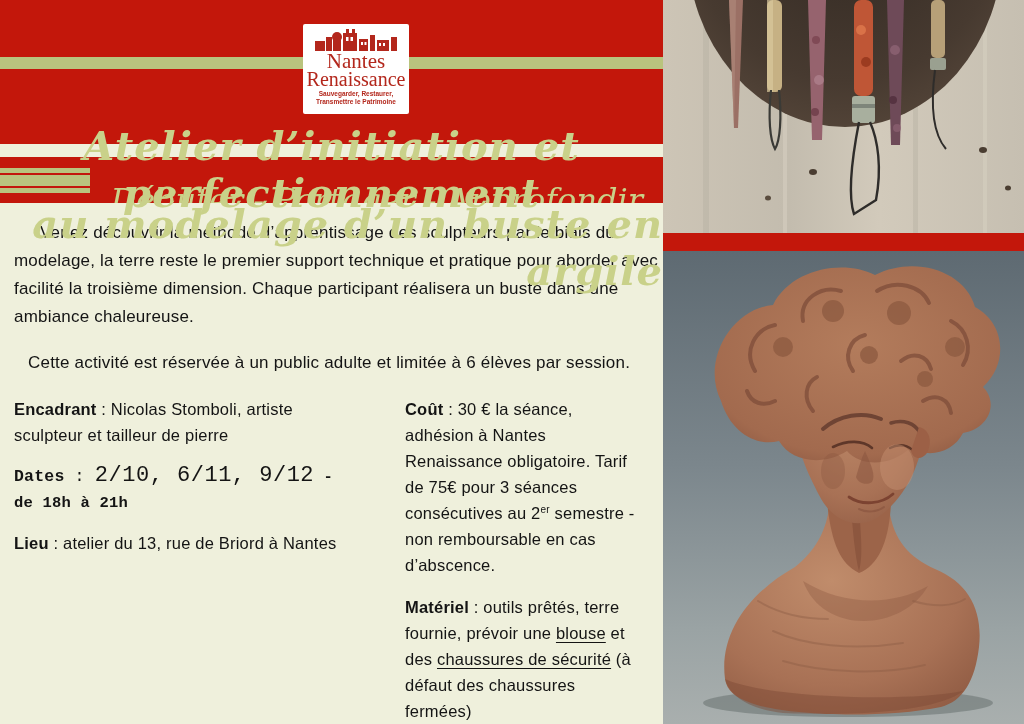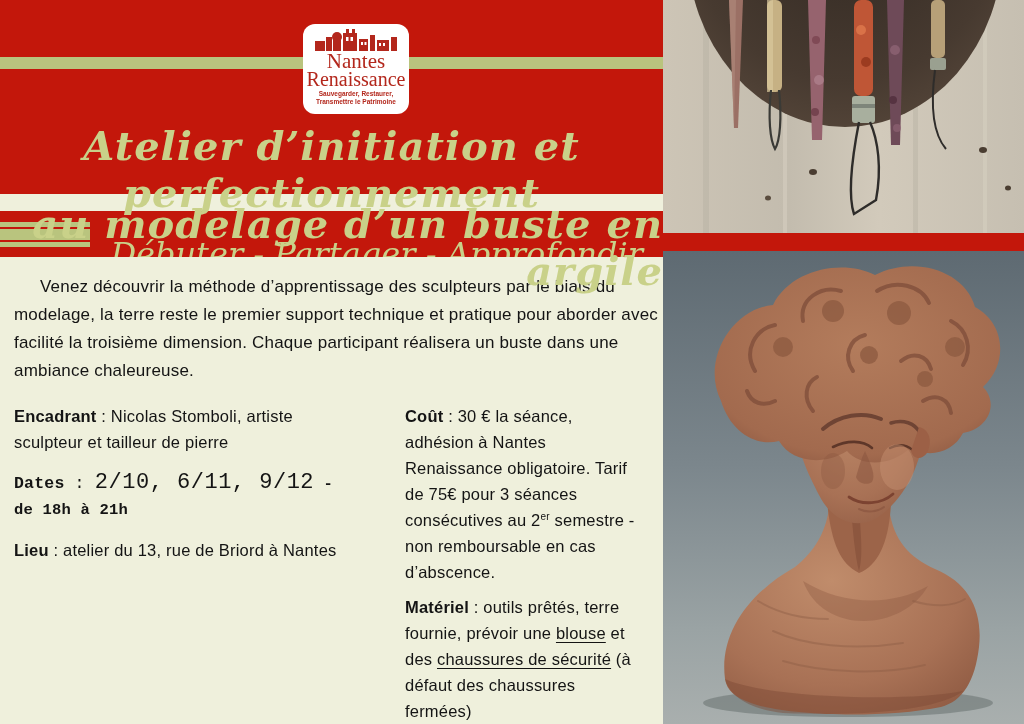--- a/index.html
+++ b/index.html
@@ -8,21 +8,21 @@
 
   .page { width:1024px; height:724px; display:flex; position:relative; }
 
   
   .left-col { width:663px; height:724px; display:flex; flex-direction:column; }
 
   .header-red { position:relative; height:262px; background:#c3170b; }
   .top-stripe { position:absolute; left:0; top:57px; width:100%; height:12px; background:#b9c47e; }
 
   .logo-box { position:absolute; left:303px; top:24px; width:106px; height:90px;
-              background:#ffffff; border-radius:12px; display:flex; flex-direction:column;
+              background:#ffffff; border-radius:2px; display:flex; flex-direction:column;
               align-items:center; padding-top:3px; z-index:2; }
   .logo-sky { width:86px; height:24px; }
   .logo-name1 { font-family:"Liberation Serif", serif; color:#b3271c; font-size:21px; line-height:20px; }
   .logo-name2 { font-family:"Liberation Serif", serif; color:#b3271c; font-size:20px; line-height:16px; }
   .logo-tagline { margin-top:3px; color:#b3271c; font-size:6.5px; font-weight:bold; text-align:center; line-height:8px; }
 
   .script { font-family:"DejaVu Serif", serif; font-style:italic; color:#c9d189; }
   .title-line1 { position:absolute; left:0; top:122px; width:100%; text-align:center;
                  font-size:40px; font-weight:bold; letter-spacing:1px; }
   .title-line2 { position:absolute; left:0; top:200px; width:100%; text-align:right;
@@ -51,21 +51,21 @@
 
   .columns { display:flex; margin-top:18px;gap:48px; }
   .col-a { width:343px; }
   .col-b { flex:1; padding-right:6px; }
   .col-a p, .col-b p { font-size:16.5px; line-height:26px; letter-spacing:0.2px; }
   .b { font-weight:bold; }
   .dates-p { margin-top:15px;font-family:Liberation Mono, monospace; }
   .dates-big { font-size:22px; letter-spacing:0.5px; }
   .dates-time { font-weight:bold; font-size:15.5px; }
   .lieu-p { margin-top:14px; }
-  .materiel-p { margin-top:9px; }
+  .materiel-p { margin-top:16px; }
   sup.er { font-size:10px; vertical-align:super; line-height:0; }
   .u { text-decoration:underline; text-underline-offset:3px; }
 
   
   .right-col { width:361px; height:724px; display:flex; flex-direction:column; }
   .photo-tools { width:361px; height:233px; display:block; }
   .red-strip { width:361px; height:18px; background:#c3170b; }
   .photo-bust { width:361px; height:473px; display:block; }
 </style>
 </head>
@@ -120,20 +120,21 @@
       <div class="stripe-group stripe-left"></div>
       <div class="motto-text script">Débuter - Partager - Approfondir</div>
       <div class="stripe-group stripe-right"></div>
     </div>
 
     <div class="body-cream">
 
       <p class="intro-p1">Venez découvrir la méthode d’apprentissage des sculpteurs par le biais du modelage, la terre reste le premier support technique et pratique pour aborder avec facilité la troisième dimension. Chaque participant réalisera un buste dans une ambiance chaleureuse.</p>
 
       <div class="intro-p2">
+        <div class="l1">Cette activité est réservée à un public adulte et limitée à 6 élèves par session.</div>
       </div>
 
       <div class="columns">
 
         <div class="col-a">
           <p><span class="b">Encadrant</span><span> : Nicolas Stomboli, artiste sculpteur et tailleur de pierre</span></p>
 
           <p class="dates-p"><span class="b">Dates</span><span> : </span><span class="dates-big">2/10, 6/11, 9/12</span><span class="dates-time"> - de 18h à 21h</span></p>
 
           <p class="lieu-p"><span class="b">Lieu</span><span> : atelier du 13, rue de Briord à Nantes</span></p>

